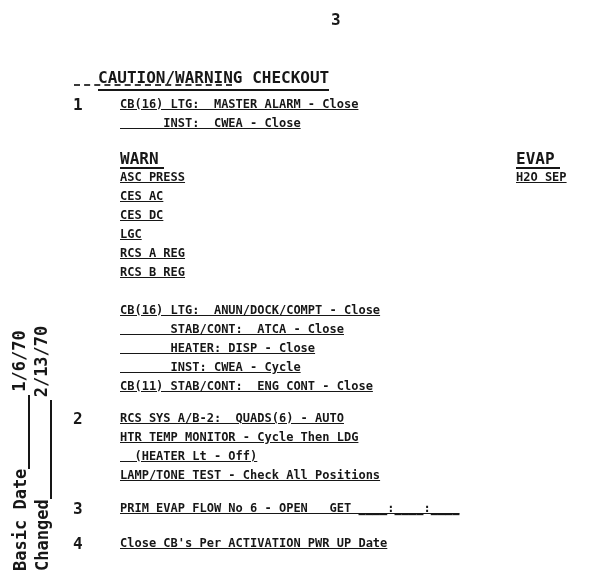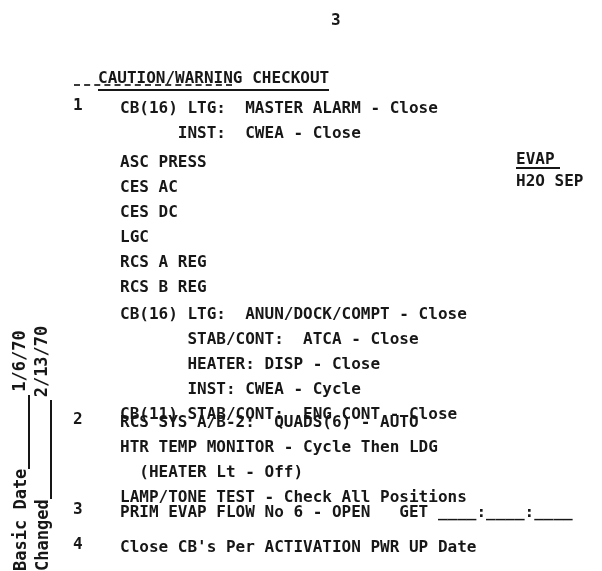--- a/index.html
+++ b/index.html
@@ -2,21 +2,21 @@
 <html><head>
 <meta charset="utf-8">
 <style>
   html,body{margin:0;padding:0;}
   body{
     width:602px;height:571px;overflow:hidden;background:#ffffff;
     font-family:"DejaVu Sans Mono","Liberation Mono",monospace;
     font-weight:700;color:#171717;position:relative;
   }
   .page{position:absolute;left:0;top:0;width:602px;height:571px;}
-  .mono{font-size:16px;line-height:25px;white-space:pre;}
+  .mono{font-size:12px;line-height:19px;white-space:pre;text-decoration:underline;}
   .page-number{position:absolute;left:331px;top:10px;font-size:16px;line-height:19px;}
   .heading{position:absolute;left:73px;top:68px;margin-left:25px;}
   .heading-text{display:inline-block;font-size:16px;line-height:19px;
     border-bottom:2.5px solid #171717;padding-bottom:2px;}
   .dash-artifact{position:absolute;left:74px;top:84px;width:158px;height:0;
     border-bottom:2px dashed #3a3a3a;}
   .step{position:absolute;left:73px;display:flex;}
   .step-num{width:47px;font-size:16px;line-height:19px;}
   .col{position:absolute;top:149px;}
   .colhead{height:19px;}
@@ -44,20 +44,23 @@
   </div>
   <div class="dash-artifact"></div>
 
   <div class="step" style="top:95px">
     <div class="step-num">1</div>
     <div class="mono">CB(16) LTG:  MASTER ALARM - Close
       INST:  CWEA - Close</div>
   </div>
 
   <div class="col" style="left:120px">
+    <div class="colhead">
+      <span class="colhead-text">WARN</span>
+    </div>
     <div class="mono">ASC PRESS
 CES AC
 CES DC
 LGC
 RCS A REG
 RCS B REG</div>
   </div>
 
 
   <div class="col" style="left:516px">

